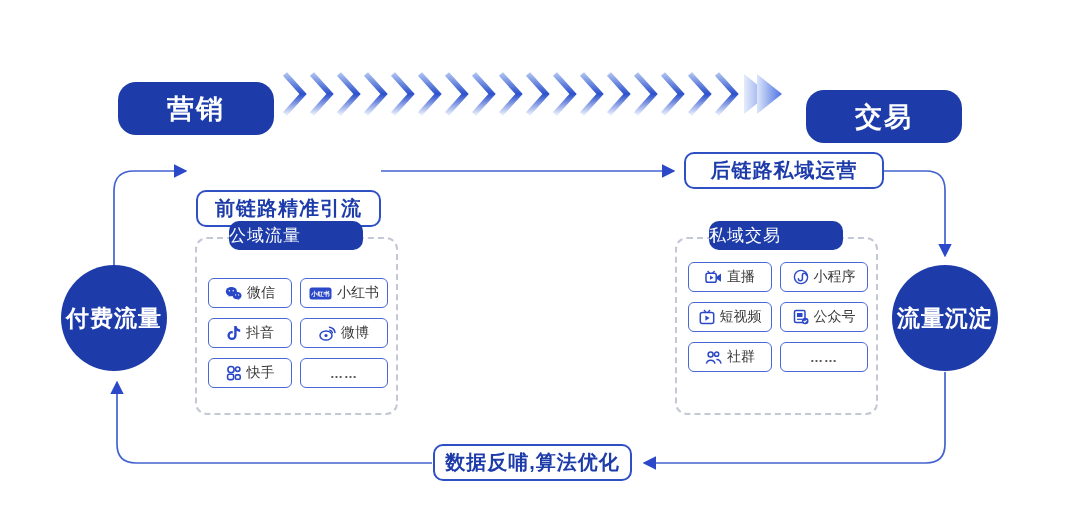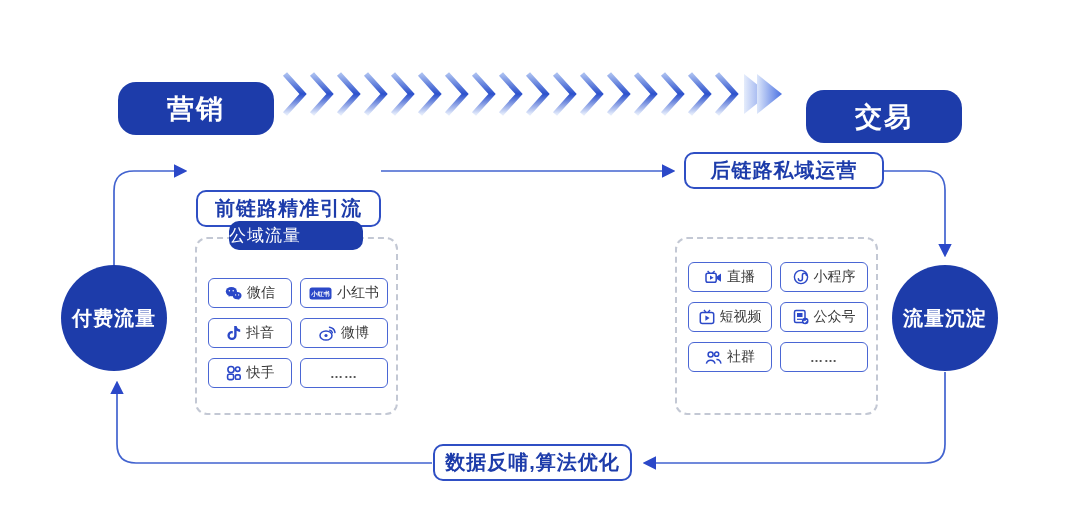--- a/index.html
+++ b/index.html
@@ -13,21 +13,21 @@
     letter-spacing:2px;
     margin-top:16px;
   }
   .pill-label{
     position:absolute;height:37px;background:#ffffff;border:2px solid #2f4fc4;border-radius:10px;
     color:#1d3caa;font-size:20px;font-weight:bold;display:flex;align-items:center;justify-content:center;
     box-sizing:border-box;letter-spacing:1px;z-index:3;
   }
   .node-circle{
     position:absolute;width:106px;height:106px;border-radius:50%;background:#1d3caa;
-    color:#ffffff;font-size:20px;font-weight:bold;display:flex;align-items:center;justify-content:center;
+    color:#ffffff;font-size:23px;font-weight:bold;display:flex;align-items:center;justify-content:center;
     z-index:3;letter-spacing:1px;
   }
   .dash-box{
     position:absolute;width:203px;height:178px;border:2px dashed #c3c8d4;border-radius:12px;
     box-sizing:border-box;background:#ffffff;z-index:2;
   }
   .box-title{
     position:absolute;width:134px;height:29px;background:#1d3caa;border-radius:10px;
     color:#ffffff;font-size:17px;font-weight:normal;display:flex;align-items:center;
     z-index:4;letter-spacing:1px;
@@ -172,20 +172,23 @@
         <rect x="9.4" y="9.9" width="4.8" height="4.4" rx="1.4" fill="none" stroke="#2b48c8" stroke-width="1.6"></rect>
       </svg>
       <span>快手</span>
     </div>
     <div class="chip ellipsis">
       <span>……</span>
     </div>
   </div>
 
   <div class="dash-box" style="left:675px;top:237px;"></div>
+  <div class="box-title" style="left:709px;top:221px;">
+    <span>私域交易</span>
+  </div>
   <div class="chip-grid" style="left:688px;top:262px;">
     <div class="chip">
       <svg class="ic" width="17" height="15" viewBox="0 0 17 15">
         <rect x="1" y="3.2" width="10.2" height="9" rx="1.8" fill="none" stroke="#2b48c8" stroke-width="1.5"></rect>
         <polygon points="11.8,6.4 16,3.6 16,11.8 11.8,9" fill="#2b48c8"></polygon>
         <polygon points="5,5.6 8.6,7.7 5,9.8" fill="#2b48c8"></polygon>
         <path d="M2.6 1 L4.6 3 M9.6 1 L7.6 3" stroke="#2b48c8" stroke-width="1.3" fill="none"></path>
       </svg>
       <span>直播</span>
     </div>

